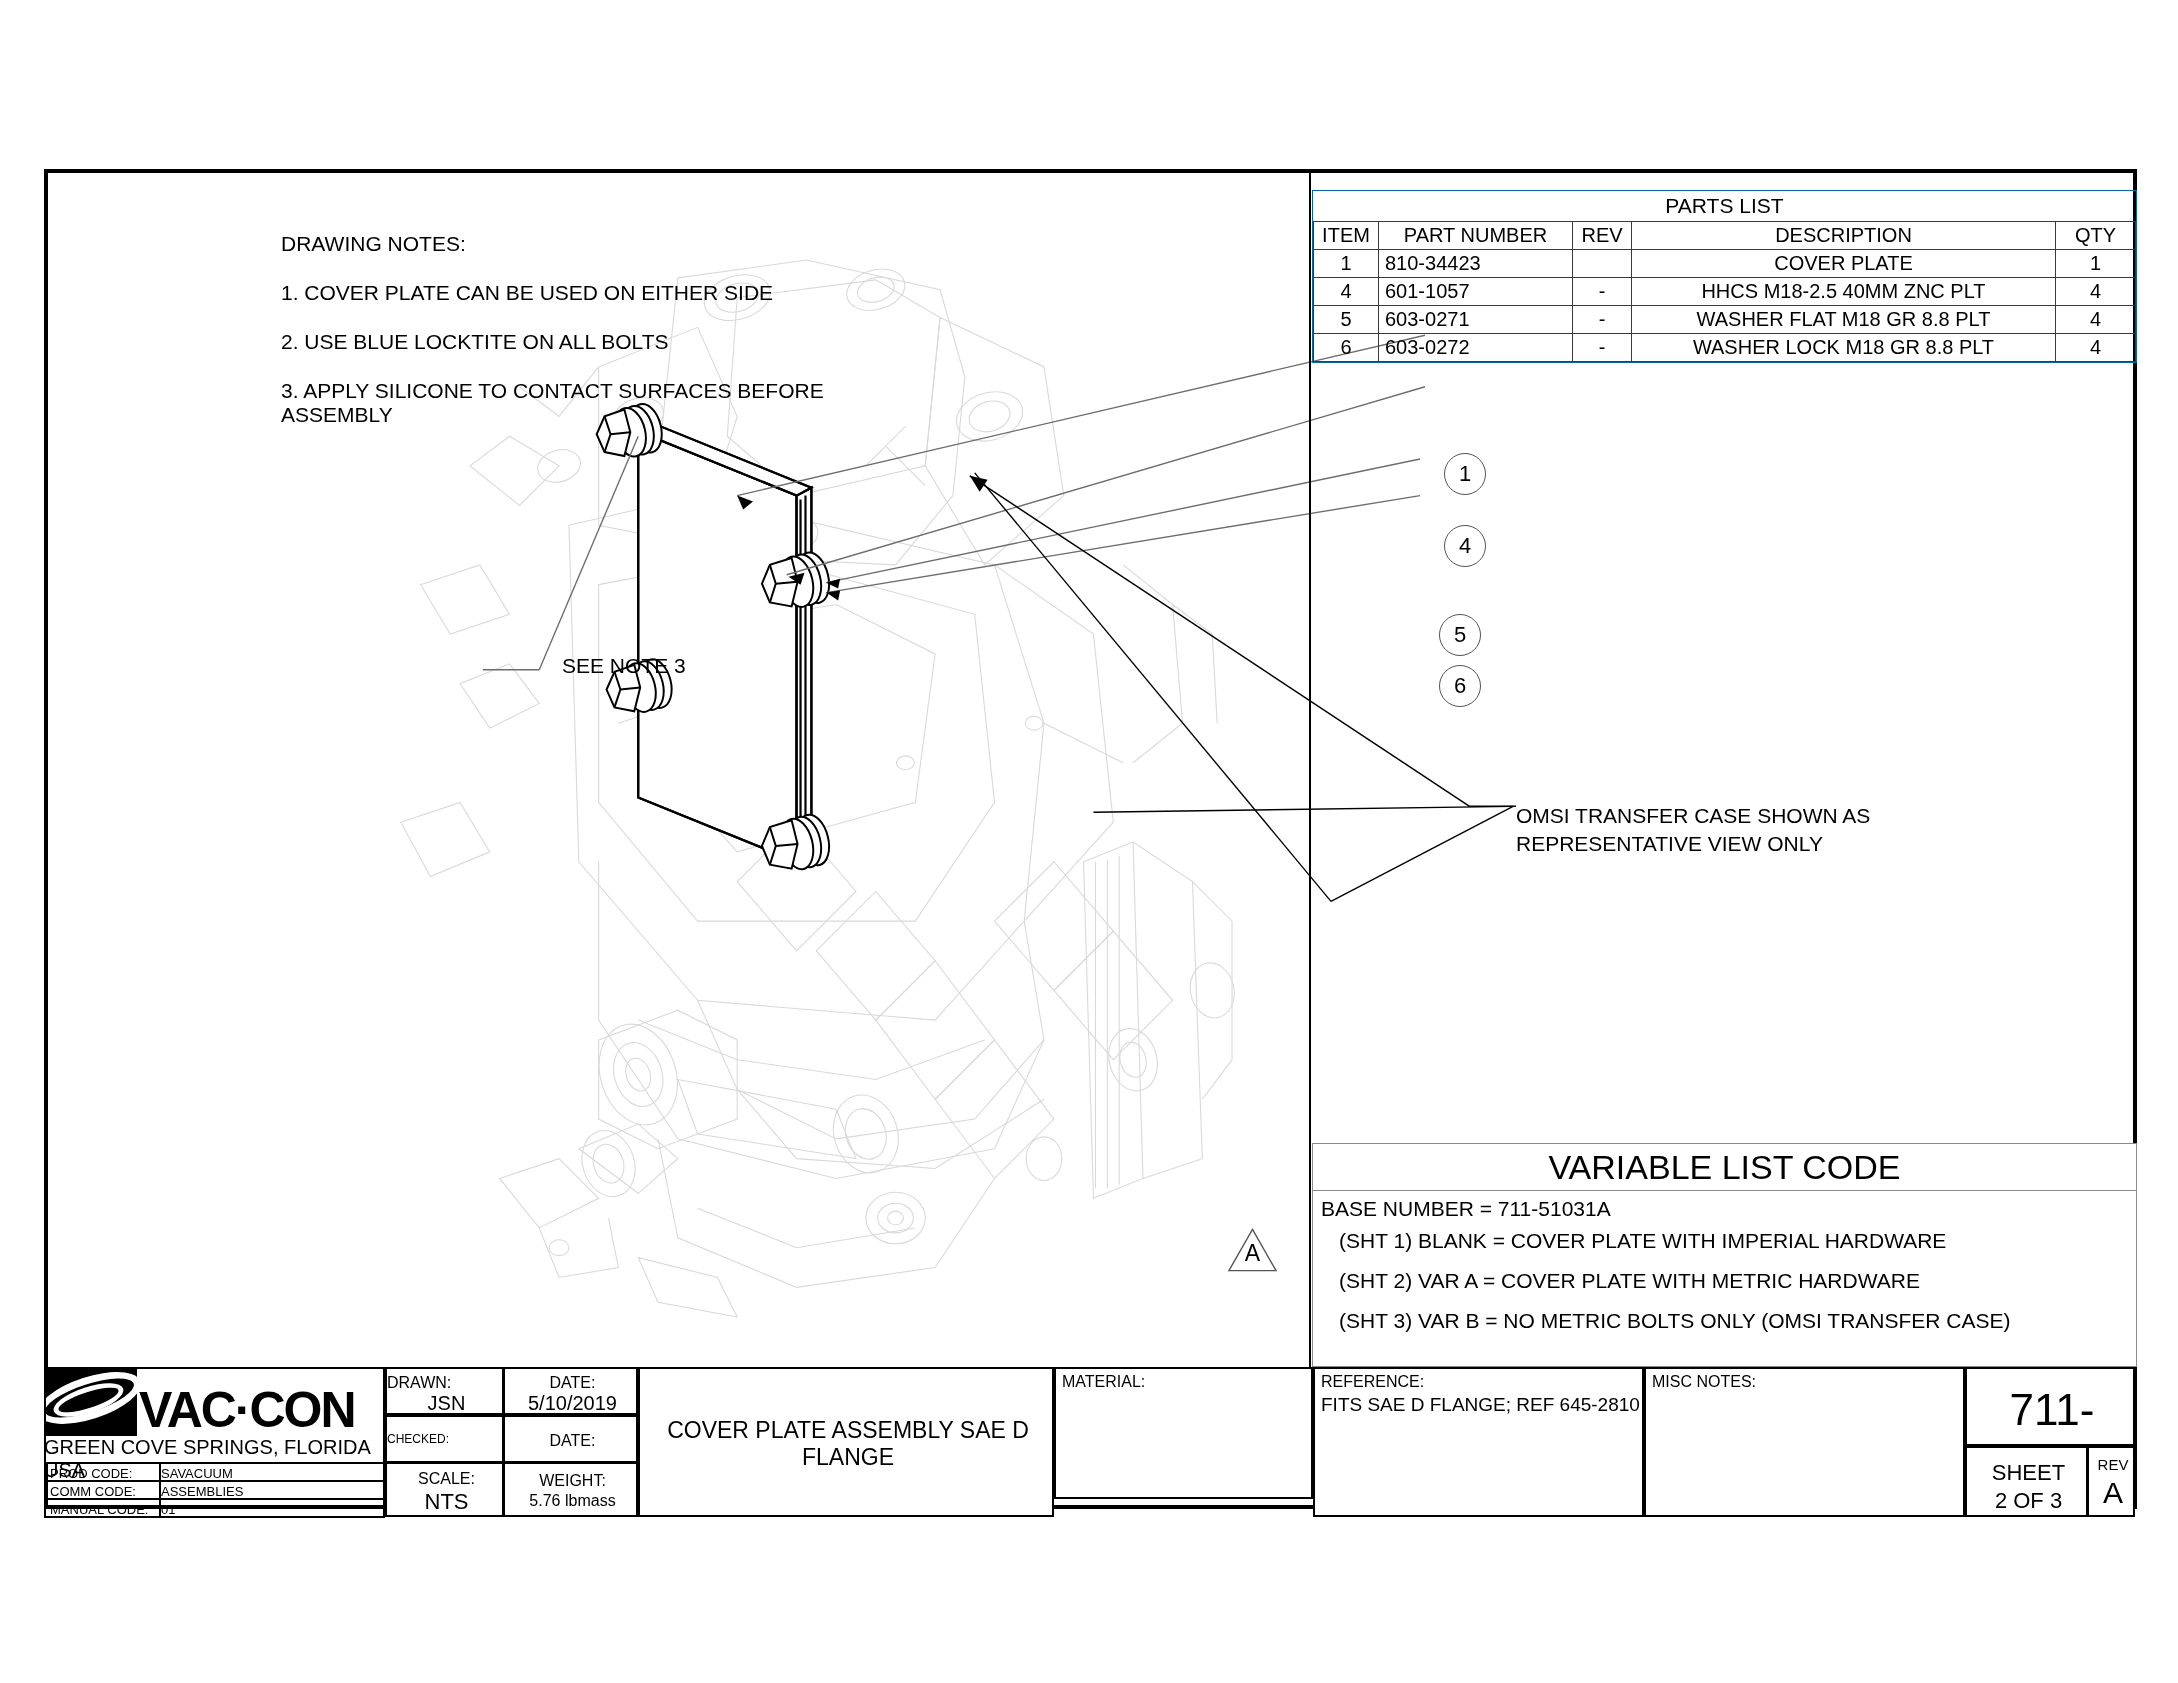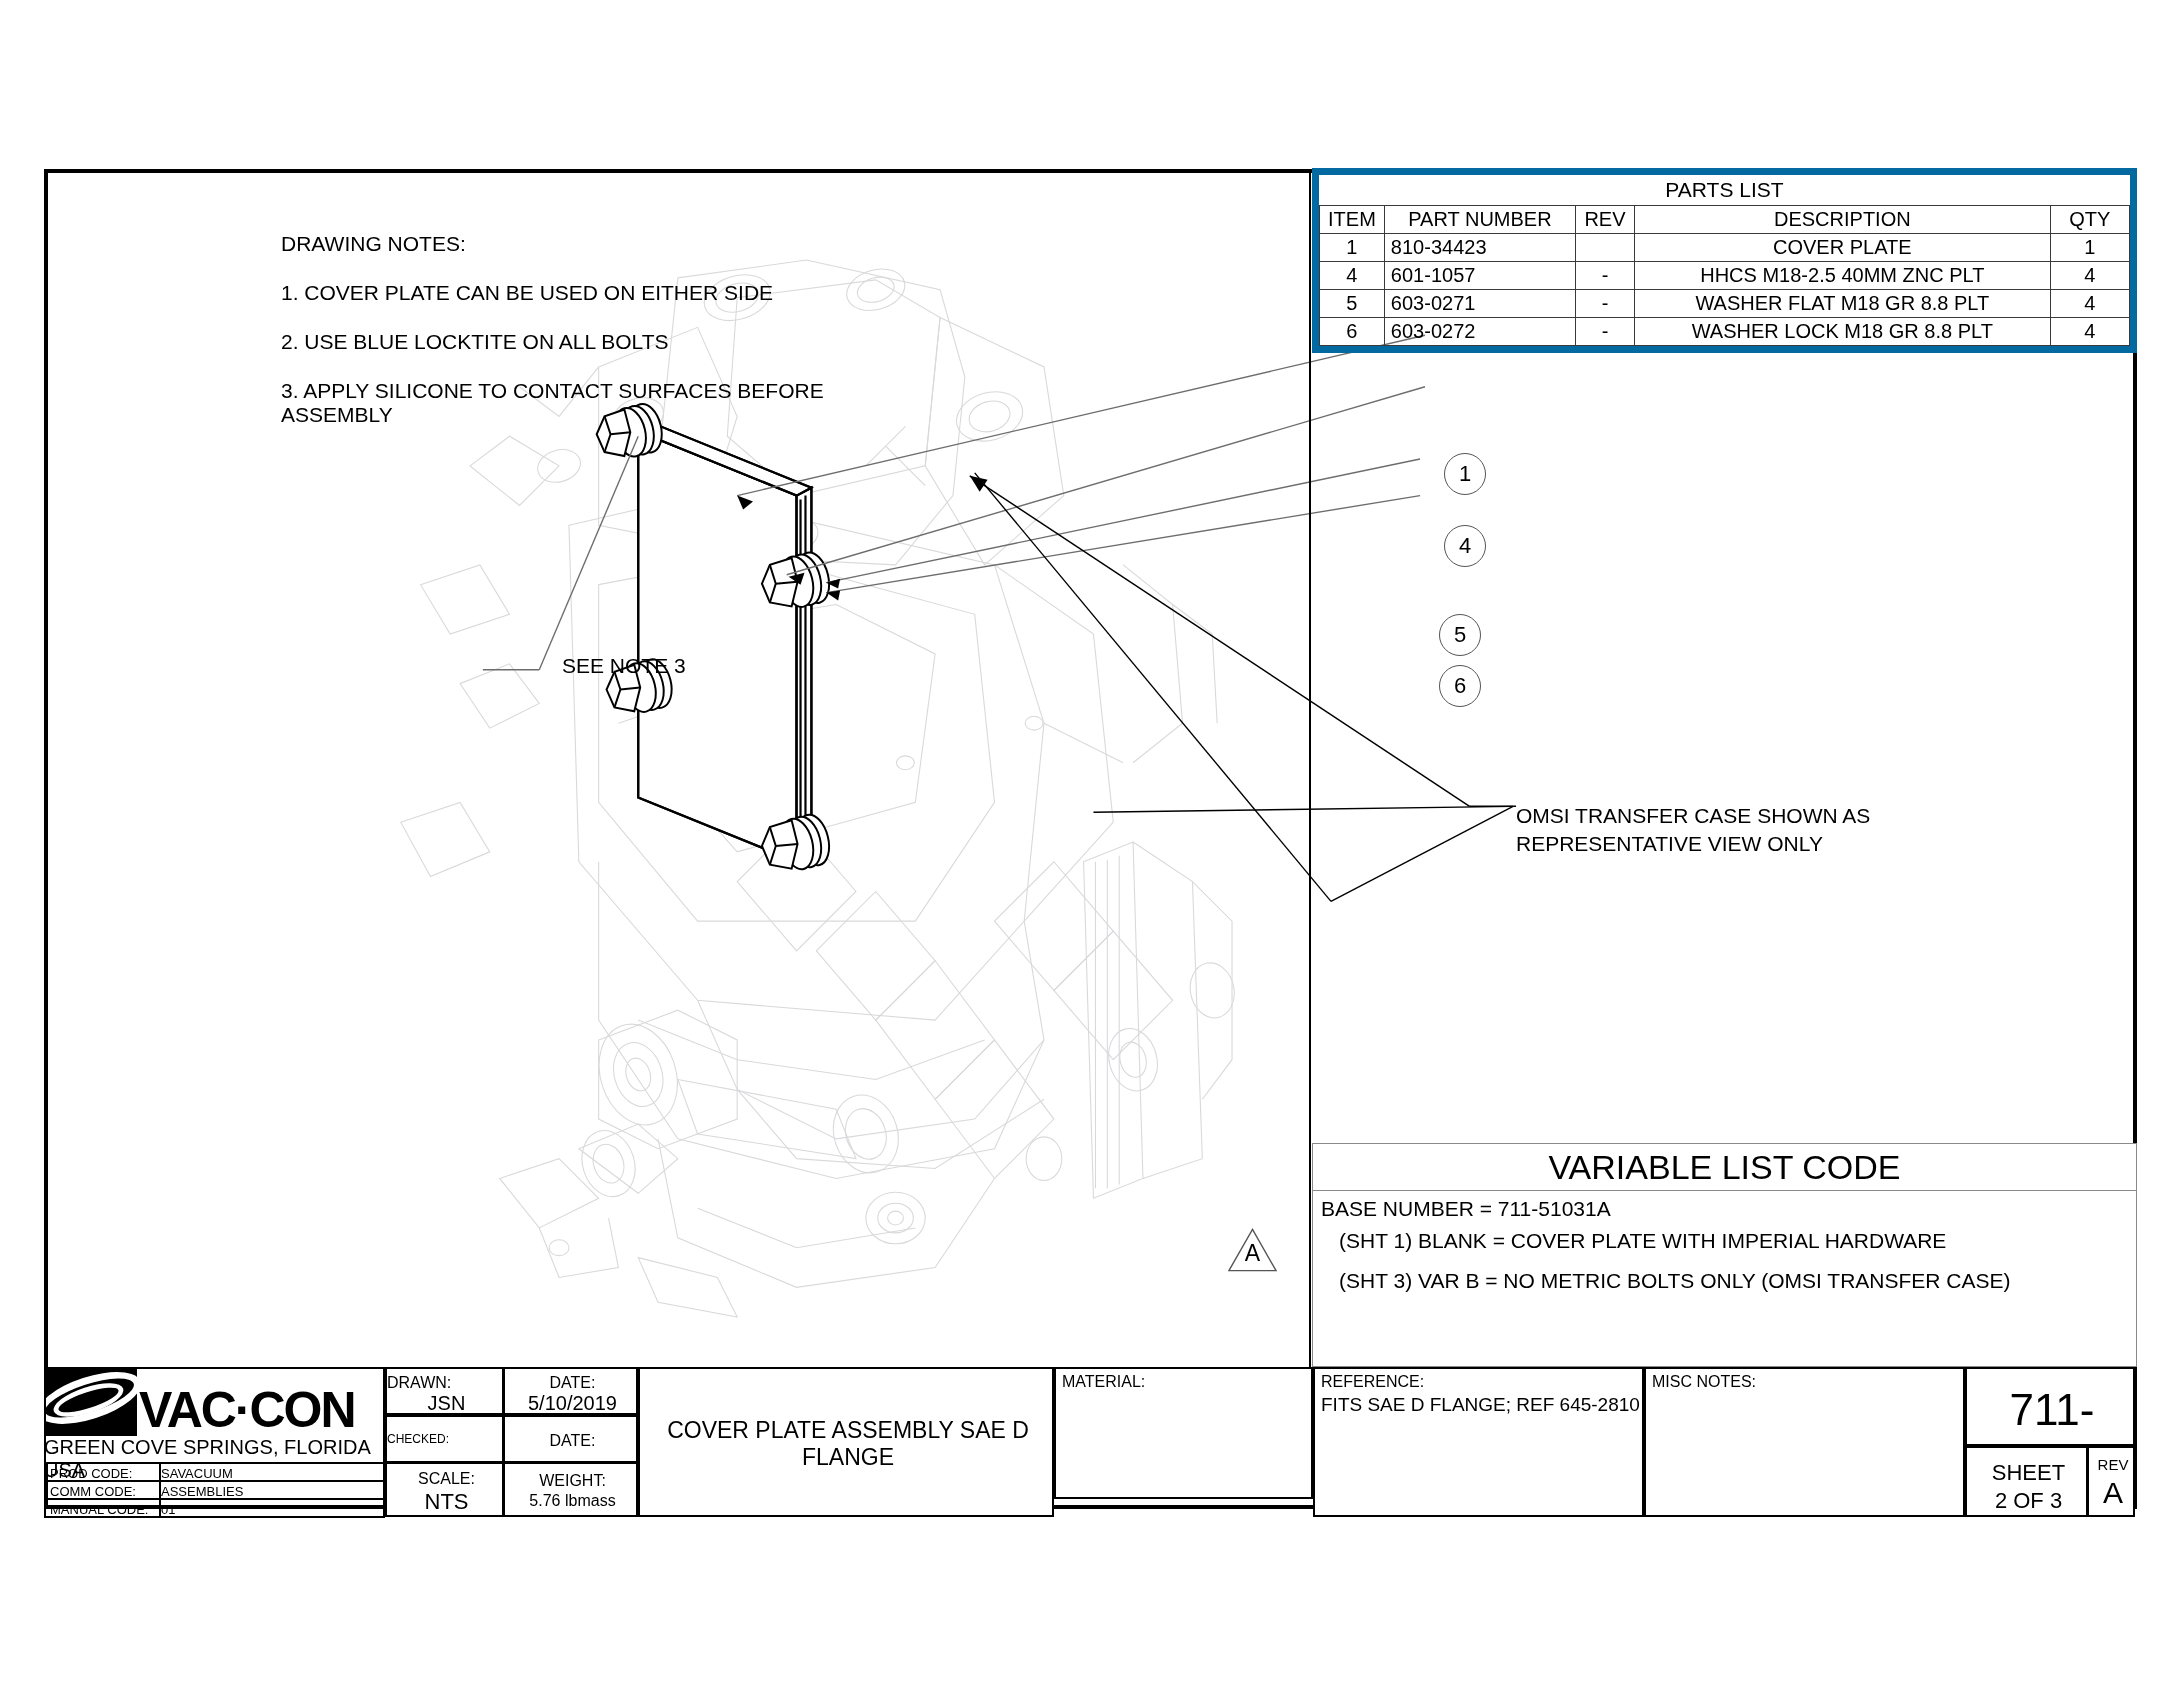--- a/index.html
+++ b/index.html
@@ -37,23 +37,23 @@
 
   
   #notes-block { position: absolute; left: 281px; top: 232px; width: 594px; font-size: 21px; }
   #notes-block .note { margin-bottom: 25px; }
   #notes-block .note.last { margin-bottom: 0; }
 
   
   #parts-list {
     position: absolute;
     left: 1312px;
-    top: 168px;
+    top: 190px;
     width: 825px;
-    border: 7px solid #0369a1;
+    border: 1px solid #0369a1;
     box-sizing: border-box;
     border-collapse: collapse;
     font-size: 20px;
   }
   #parts-list table { width: 100%; border-collapse: collapse; }
   #parts-list td, #parts-list th {
     border: 1px solid #3a3a3a;
     font-weight: normal;
     font-size: 20px;
     height: 28px;
@@ -391,20 +391,21 @@
       <polygon points="27,3 51,45 3,45" fill="#fff" stroke="#555" stroke-width="1.4"></polygon>
     </svg>
     <div class="rt-letter">A</div>
   </div>
 
   <div id="vlc">
     <div class="vlc-title">VARIABLE LIST CODE</div>
     <div class="vlc-body">
       <div class="vlc-base">BASE NUMBER = 711-51031A</div>
       <div class="vlc-line">(SHT 1) BLANK =  COVER PLATE WITH IMPERIAL HARDWARE</div>
+      <div class="vlc-line">(SHT 2) VAR A  =  COVER PLATE WITH METRIC HARDWARE</div>
       <div class="vlc-line last">(SHT 3) VAR B  = NO METRIC BOLTS ONLY (OMSI TRANSFER CASE)</div>
     </div>
   </div>
 
   <div id="titleblock">
 
     <div class="tb-cell" id="logo-box">
       <div id="logo-mark">
         <div class="sw1"></div>
         <div class="sw2"></div>

